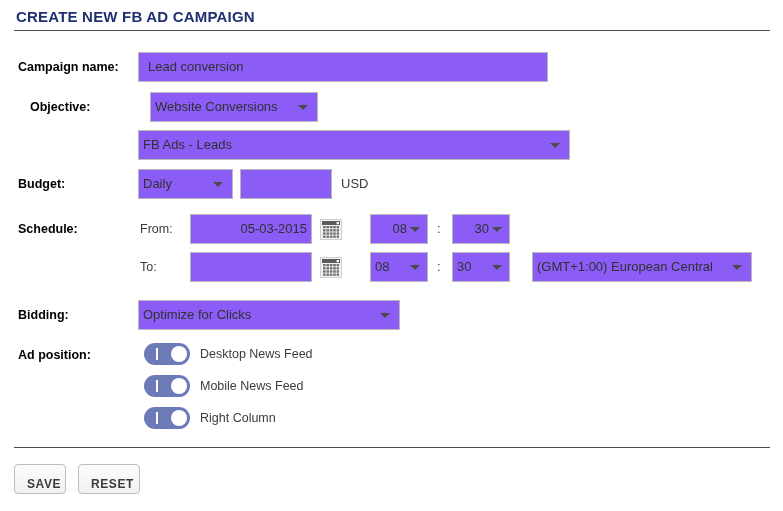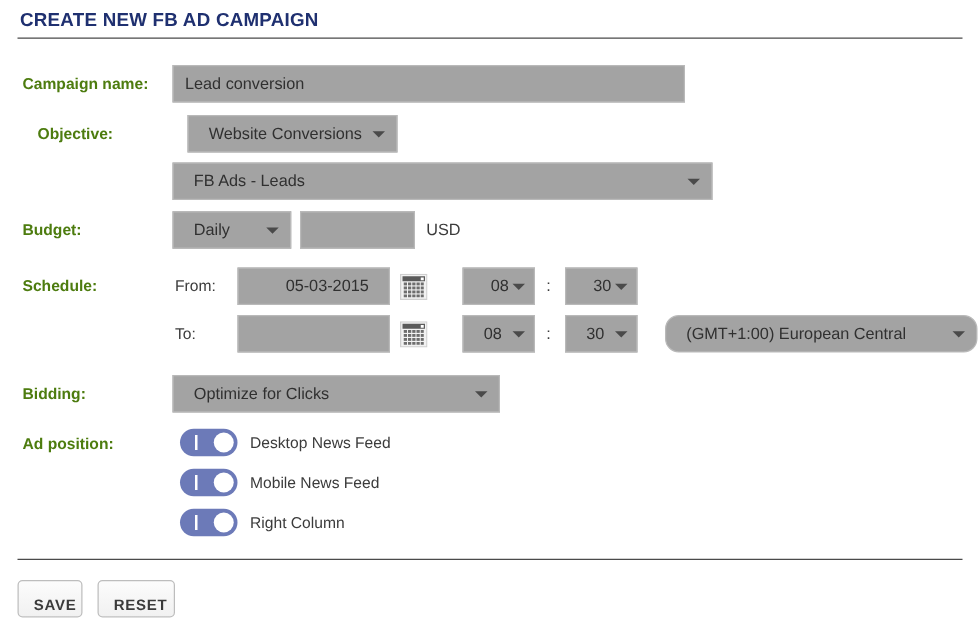--- a/index.html
+++ b/index.html
@@ -45,34 +45,34 @@
     width: 783px;
     height: 30px;
   }
   .row-label {
     position: absolute;
     left: 18px;
     top: 0;
     line-height: 30px;
     font-size: 12.5px;
     font-weight: bold;
-    color: #4d7c0f;
+    color: #000000;
     white-space: nowrap;
   }
 
   
   .field {
     position: absolute;
     height: 30px;
     border: 1px solid #b9b9b9;
-    background: #a3a3a3;
+    background: #8b5cf6;
     font-size: 13px;
     color: #303030;
     line-height: 28px;
-    padding: 0 16px;
+    padding: 0 4px;
     white-space: nowrap;
     overflow: hidden;
   }
   .text-input { padding-left: 9px; }
   .select {
     padding-right: 26px;
     cursor: default;
   }
   .caret {
     position: absolute;
@@ -134,21 +134,21 @@
   .colon-sep {
     position: absolute;
     left: 437px;
     top: 0;
     line-height: 30px;
     font-size: 13px;
     color: #3b3b3b;
   }
   .minute-select { left: 452px; top: 0; width: 58px; padding-right: 20px; }
   .hour-select .caret, .minute-select .caret { right: 7px; }
-  #timezone-select { left: 532px; top: 0; width: 250px; border-radius: 11px; }
+  #timezone-select { left: 532px; top: 0; width: 220px; }
 
   
   .toggle-line { position: absolute; left: 0; width: 783px; height: 32px; }
   .tl-1 { top: 0; }
   .tl-2 { top: 32px; text-align: center; }
   .tl-3 { top: 64px; }
 
   .toggle {
     position: absolute;
     left: 144px;

